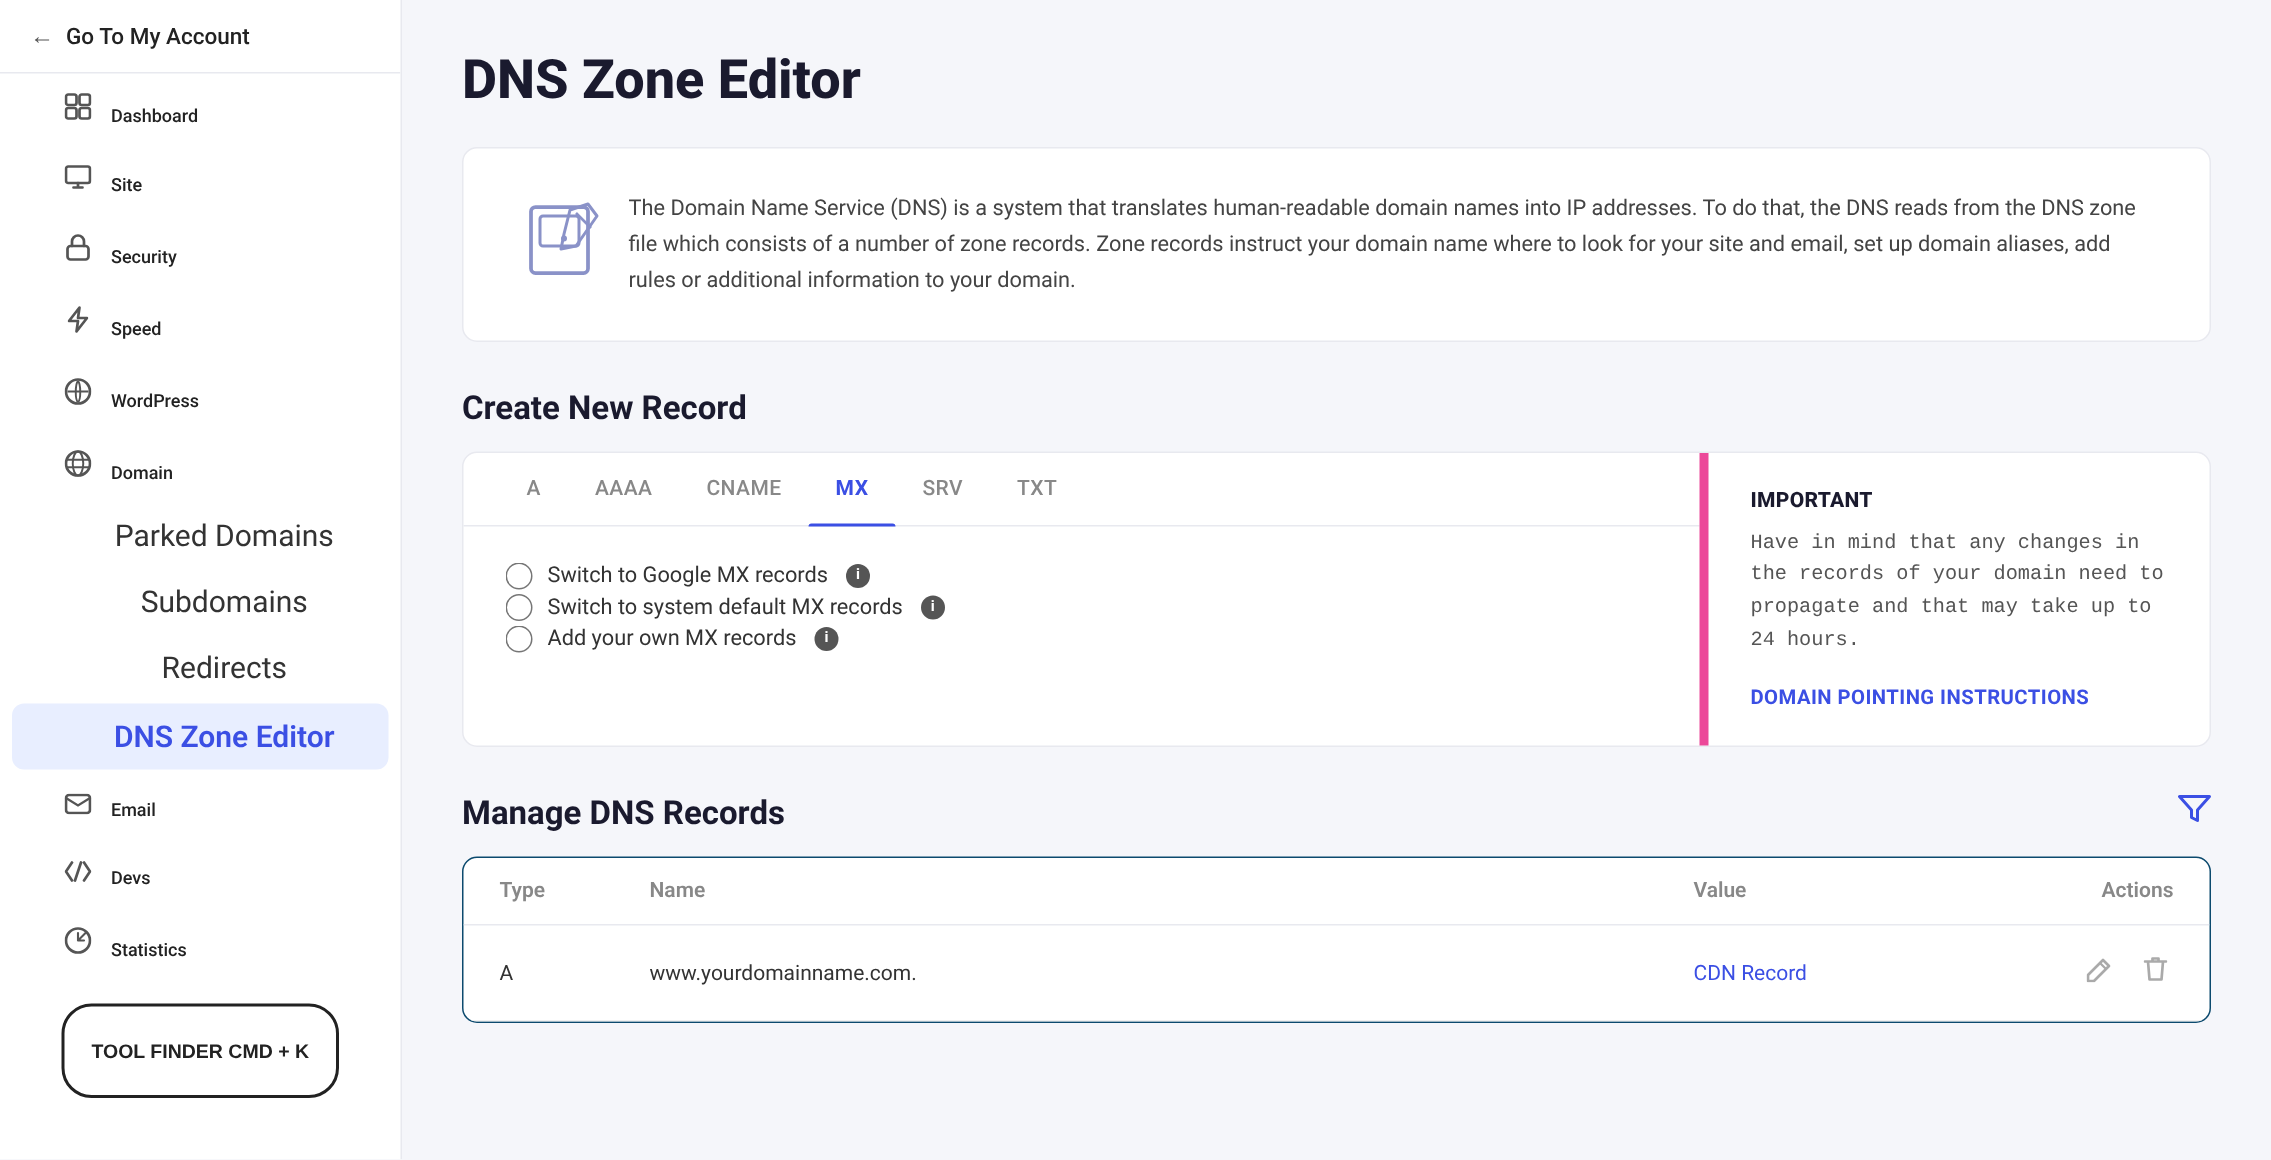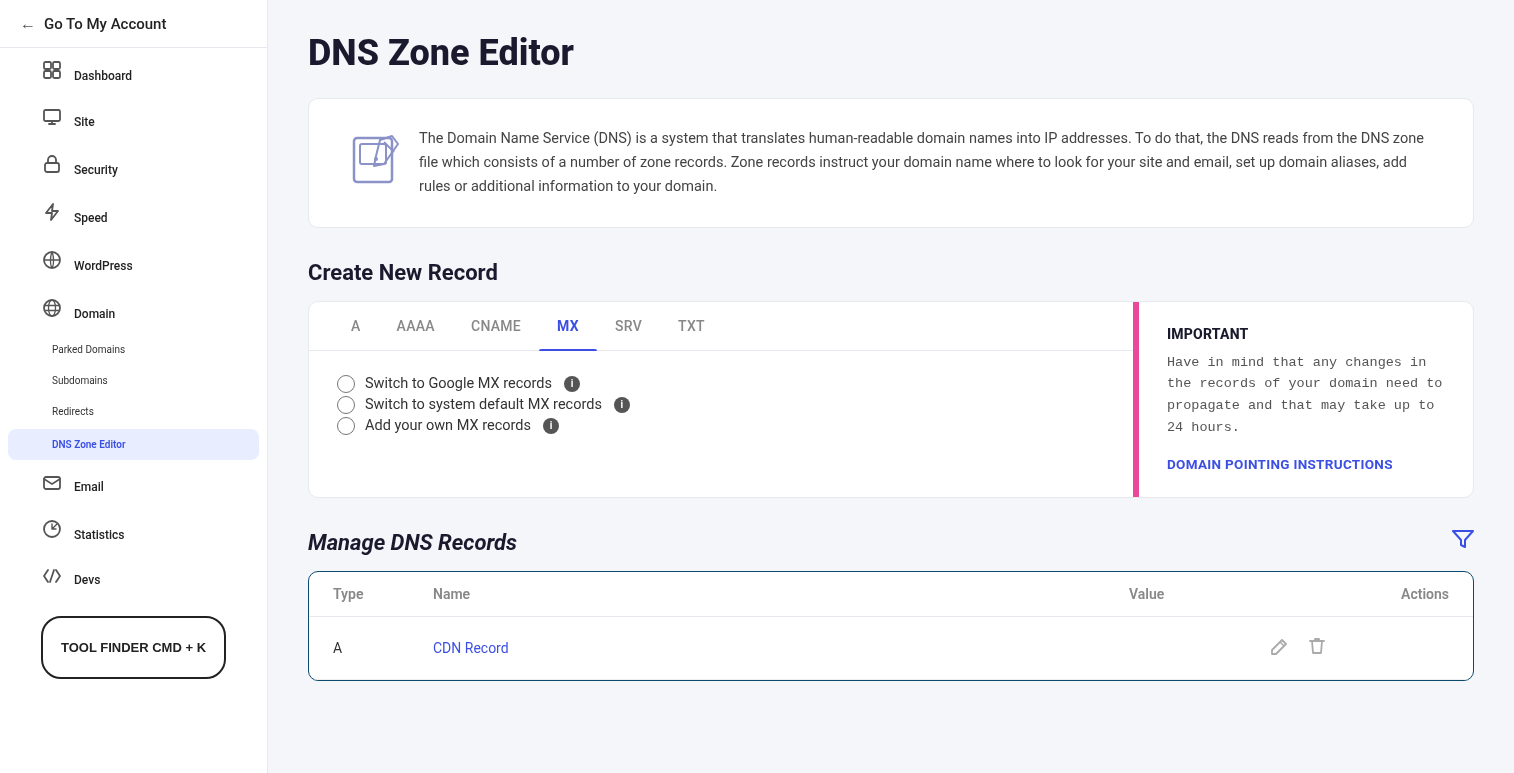--- a/index.html
+++ b/index.html
@@ -36,23 +36,24 @@
       cursor: pointer;
       font-size: 12px;
       font-weight: 500;
       color: #222;
       border-radius: 0;
       margin-left: 22px;
     }
     .sidebar-nav-item .nav-icon { width: 20px; text-align: center; color: #555; font-size: 16px; }
     .sidebar-sub-item {
       padding: 10px 20px 10px 52px;
-      font-size: 10px;
+      font-size: 20px;
       color: #333;
       cursor: pointer;
+      text-align: center;
     }
     .sidebar-sub-item.active {
       background: #e8eeff;
       color: #3b4fe4;
       font-weight: 600;
       border-radius: 8px;
       margin: 2px 8px 2px 8px;
       padding: 10px 12px 10px 44px;
     }
     .tool-finder-btn {
@@ -221,21 +222,20 @@
       cursor: pointer;
       letter-spacing: 0.3px;
     }
 
     
     .manage-header {
       display: flex;
       align-items: center;
       justify-content: space-between;
       margin-bottom: 16px;
-      font-style: italic;
     }
     .filter-icon {
       color: #3b4fe4;
       font-size: 20px;
       cursor: pointer;
     }
     .dns-table {
       background: #ffffff;
       border-radius: 10px;
       border: 1px solid #0c4a6e;
@@ -368,35 +368,35 @@
       <svg width="18" height="14" viewBox="0 0 18 14" fill="none">
         <rect x="1" y="1" width="16" height="12" rx="2" stroke="#555" stroke-width="1.8"></rect>
         <path d="M1 3l8 5 8-5" stroke="#555" stroke-width="1.5" stroke-linecap="round"></path>
       </svg>
     </span>
     <span>Email</span>
   </div>
 
   <div class="sidebar-nav-item">
     <span class="nav-icon">
+      <svg width="18" height="14" viewBox="0 0 18 14" fill="none">
+        <path d="M5 1L1 7l4 6M13 1l4 6-4 6M11 1L7 13" stroke="#555" stroke-width="1.8" stroke-linecap="round" stroke-linejoin="round"></path>
+      </svg>
+    </span>
+    <span>Devs</span>
+  </div>
+
+  <div class="sidebar-nav-item">
+    <span class="nav-icon">
       <svg width="18" height="18" viewBox="0 0 18 18" fill="none">
         <circle cx="9" cy="9" r="8" stroke="#555" stroke-width="1.8"></circle>
         <path d="M9 9l5-5M9 9V4M9 9h4" stroke="#555" stroke-width="1.4" stroke-linecap="round"></path>
       </svg>
     </span>
     <span>Statistics</span>
-  </div>
-
-  <div class="sidebar-nav-item">
-    <span class="nav-icon">
-      <svg width="18" height="14" viewBox="0 0 18 14" fill="none">
-        <path d="M5 1L1 7l4 6M13 1l4 6-4 6M11 1L7 13" stroke="#555" stroke-width="1.8" stroke-linecap="round" stroke-linejoin="round"></path>
-      </svg>
-    </span>
-    <span>Devs</span>
   </div>
 
   <button class="tool-finder-btn">
     <span>TOOL FINDER CMD + K</span>
   </button>
 </div>
 
 <div id="main">
 
   <h1 class="page-title">DNS Zone Editor</h1>
@@ -465,20 +465,21 @@
 
   <div class="dns-table">
     <div class="dns-table-header">
       <div class="dns-table-header-cell">Type</div>
       <div class="dns-table-header-cell">Name</div>
       <div class="dns-table-header-cell">Value</div>
       <div class="dns-table-header-cell" style="text-align:right">Actions</div>
     </div>
     <div class="dns-table-row">
       <div class="dns-table-cell">A</div>
+      <div class="dns-table-cell">www.yourdomainname.com.</div>
       <div class="dns-table-cell link">CDN Record</div>
       <div class="dns-table-cell actions">
         <button class="action-btn">
           <svg width="18" height="18" viewBox="0 0 18 18" fill="none">
             <path d="M11 3l4 4L5 17H1v-4L11 3z" stroke="#aaa" stroke-width="1.8" stroke-linejoin="round"></path>
             <path d="M9 5l4 4" stroke="#aaa" stroke-width="1.5"></path>
           </svg>
         </button>
         <button class="action-btn">
           <svg width="16" height="18" viewBox="0 0 16 18" fill="none">

